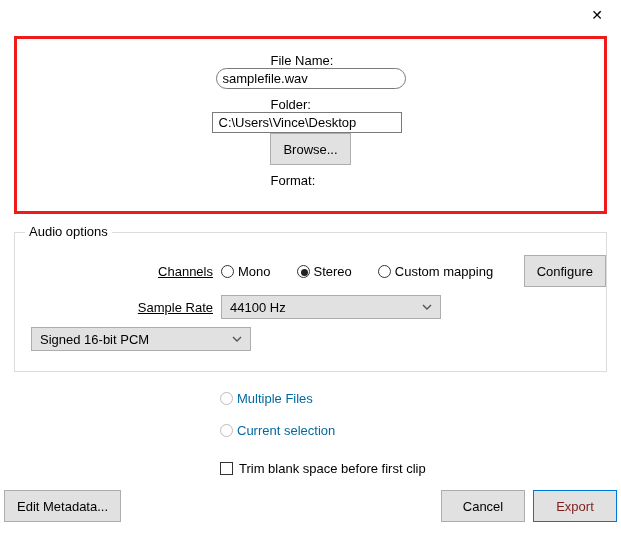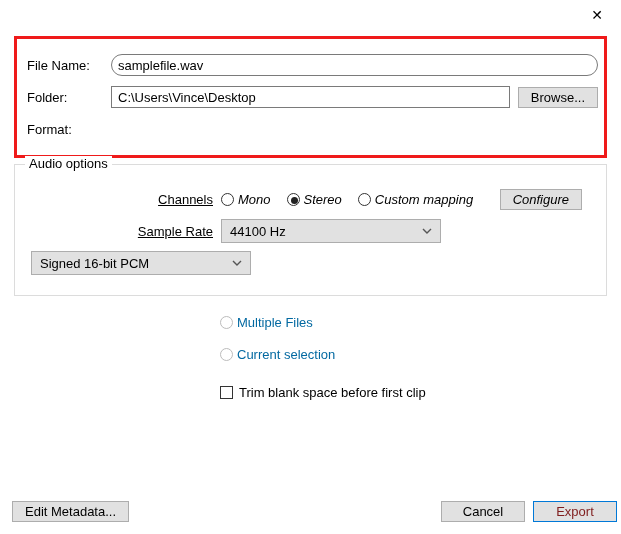--- a/index.html
+++ b/index.html
@@ -30,36 +30,37 @@
   }
   .highlight-box {
     border: 3px solid #ef1a1a;
     padding: 6px 6px 6px 6px;
   }
   .row {
     display: flex;
     align-items: center;
     margin: 8px 0;
     min-height: 24px;
+    flex-direction: column;
   }
   .label-col {
     width: 88px;
     padding-left: 4px;
   }
   .text-input {
     height: 22px;
     padding: 2px 6px;
     border: 1px solid #7a7a7a;
     background: #ffffff;
     font: inherit;
   }
   .text-input.wide { flex: 1; border-radius: 11px; }
   .text-input.folder { flex: 1; margin-right: 8px; }
   .btn {
-    height: 21px;
+    height: 32px;
     padding: 0 12px;
     background: #e1e1e1;
     border: 1px solid #adadad;
     font: inherit;
     cursor: pointer;
     min-width: 78px;
   }
   .combo {
     height: 24px;
     border: 1px solid #adadad;
@@ -74,23 +75,23 @@
   .combo .chev {
     position: absolute;
     right: 8px;
     top: 50%;
     transform: translateY(-50%);
   }
   .chev-svg { width: 10px; height: 6px; display: block; }
   .chev-svg path { stroke: #555; stroke-width: 1.4; fill: none; }
 
   .groupbox {
-    margin-top: 6px;
+    margin-top: 18px;
     border: 1px solid #dcdcdc;
-    padding: 14px 24px 12px 16px;
+    padding: 14px 0 12px 16px;
     position: relative;
   }
   .groupbox-title {
     position: absolute;
     top: -9px;
     left: 10px;
     background: #ffffff;
     padding: 0 4px;
   }
   .grow {
@@ -98,21 +99,21 @@
     align-items: center;
     margin: 8px 0;
     min-height: 24px;
   }
   .glabel {
     width: 190px;
     text-align: right;
     padding-right: 8px;
     text-decoration: underline;
   }
-  .radio-row { display: flex; align-items: center; gap: 6px; flex: 1; font-style: italic; }
+  .radio-row { display: flex; align-items: center; gap: 16px; flex: 1; }
   .radio {
     display: inline-flex;
     align-items: center;
     margin-right: 10px;
     cursor: pointer;
   }
   .radio.disabled { color: #0369a1; cursor: default; }
   .radio .dot {
     width: 13px; height: 13px;
     border: 1px solid #333;
@@ -139,21 +140,21 @@
   }
   .check .box {
     width: 13px; height: 13px;
     border: 1px solid #333;
     margin-right: 6px;
     background: #fff;
   }
 
   .footer {
     position: absolute;
-    left: 8px; right: 0; bottom: 12px;
+    left: 0; right: 0; bottom: 12px;
     padding: 0 4px;
     display: flex;
     align-items: flex-start;
   }
   .footer-spacer { flex: 1; }
   .btn.primary {
     border: 1px solid #0078d7;
     background: #e1e1e1;
     color: #7f1d1d;
     min-width: 84px;

